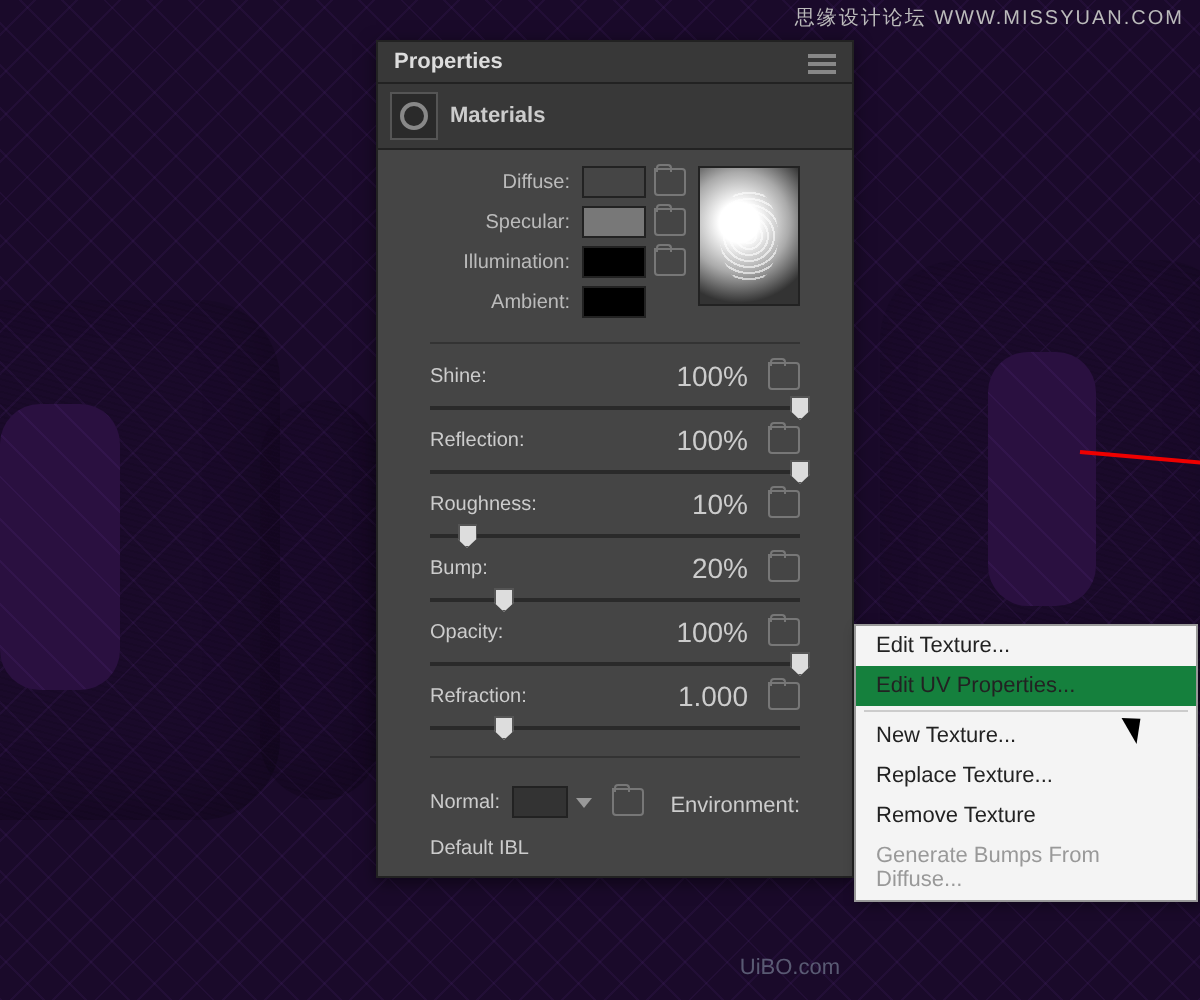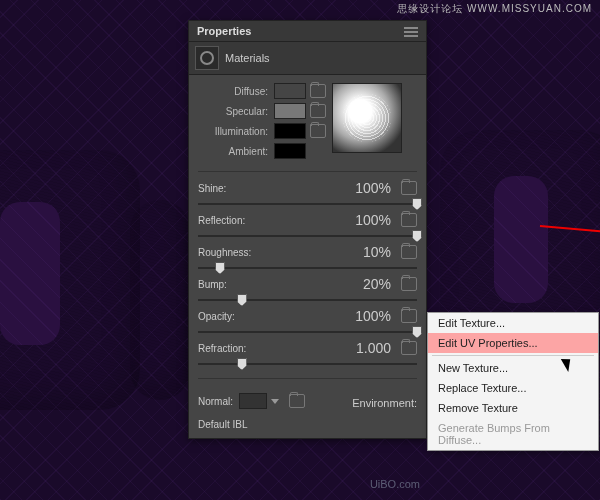--- a/index.html
+++ b/index.html
@@ -12,21 +12,21 @@
 .redline{position:absolute;top:225px;left:540px;width:200px;height:2px;background:#e00;transform-origin:left;transform:rotate(5deg)}
 .wm-top{position:absolute;top:2px;right:8px;font-size:10px;color:#bbb;letter-spacing:1px}
 .wm-bot{position:absolute;bottom:10px;right:180px;font-size:11px;color:#9ab;opacity:.5}
 .panel{position:absolute;top:20px;left:188px;width:237px;background:#454545;border:1px solid #222;box-shadow:0 2px 8px rgba(0,0,0,.5)}
 .p-head{background:#383838;padding:4px 8px;display:flex;align-items:flex-end;justify-content:space-between;border-bottom:1px solid #222}
 .p-head span{font-weight:bold;color:#ddd}
 .p-menu{width:14px;height:10px;background:repeating-linear-gradient(#888 0 2px,transparent 2px 4px)}
 .p-tabs{background:#383838;padding:4px 6px;display:flex;align-items:center;gap:6px;border-bottom:1px solid #222}
 .tab-icon{width:22px;height:22px;background:#2a2a2a;border:1px solid #555;display:flex;align-items:center;justify-content:center}
 .tab-icon:before{content:"";width:10px;height:10px;border-radius:50%;border:2px solid #888}
-.p-body{padding:8px 9px}
+.p-body{padding:8px 26px}
 .colorrow{display:flex;align-items:center;margin-bottom:4px}
 .colorrow label{width:70px;text-align:right;font-size:10px;color:#bbb;margin-right:6px}
 .swatch{width:30px;height:14px;border:1px solid #222}
 .folder{width:14px;height:12px;border:1px solid #777;border-radius:0 2px 2px 2px;margin-left:4px;flex-shrink:0;position:relative}
 .folder:before{content:"";position:absolute;top:-3px;left:0;width:6px;height:3px;border:1px solid #777;border-bottom:0;border-radius:2px 2px 0 0}
 .color-area{display:flex;gap:6px}
 .color-left{flex:0 0 auto}
 .preview{width:68px;height:68px;background:radial-gradient(circle at 40% 40%,#fff 20%,#aaa 50%,#333 80%);border:1px solid #222;position:relative}
 .preview-dots{position:absolute;inset:10px;background:repeating-radial-gradient(circle,#fff 0 1px,transparent 1px 3px);border-radius:50%;opacity:.6}
 .divider{border-top:1px solid #333;margin:8px 0}
@@ -36,21 +36,21 @@
 .slider-top .val{font-size:14px;color:#ccc;margin-left:auto;margin-right:6px}
 .track{height:12px;position:relative;margin-top:2px}
 .track:before{content:"";position:absolute;top:5px;left:0;right:0;height:2px;background:#2a2a2a}
 .thumb{position:absolute;top:0;width:8px;height:10px;background:#ddd;border:1px solid #555;transform:translateX(-50%);clip-path:polygon(0 0,100% 0,100% 60%,50% 100%,0 60%)}
 .sel-row{display:flex;align-items:center;gap:6px;margin-top:6px}
 .sel-row label{font-size:10px;color:#ccc}
 .sel-sw{width:26px;height:14px;background:#333;border:1px solid #222}
 .sel-drop{width:0;height:0;border-left:4px solid transparent;border-right:4px solid transparent;border-top:5px solid #999;margin-left:-2px}
 .ctx{position:absolute;top:312px;left:427px;width:170px;background:#f4f4f4;border:1px solid #999;box-shadow:2px 2px 6px rgba(0,0,0,.4);font-size:11px;color:#222}
 .ctx-item{padding:4px 10px}
-.ctx-item.hi{background:#fca5a5}
+.ctx-item.hi{background:#15803d}
 .ctx-item.dis{color:#999}
 .ctx-div{border-top:1px solid #ccc;margin:2px 4px}
 .cursor{position:absolute;top:356px;left:564px;width:14px;height:18px}
 .cursor:before{content:"";position:absolute;width:0;height:0;border-left:8px solid #000;border-top:5px solid transparent;border-bottom:10px solid transparent;transform:rotate(-30deg)}
 .row-flex{display:flex;align-items:flex-end}
 </style>
 </head>
 <body>
 
 <div class="viewport">
@@ -62,21 +62,21 @@
 
 <div class="wm-top">思缘设计论坛  WWW.MISSYUAN.COM</div>
 
 <div class="panel">
   <div class="p-head">
     <span>Properties</span>
     <div class="p-menu"></div>
   </div>
   <div class="p-tabs">
     <div class="tab-icon"></div>
-    <span style="font-weight:normal">Materials</span>
+    <span style="font-weight:bold">Materials</span>
   </div>
   <div class="p-body">
     <div class="color-area">
       <div class="color-left">
         <div class="colorrow">
           <label>Diffuse:</label>
           <div class="swatch" style="#808080"></div>
           <div class="folder"></div>
         </div>
         <div class="colorrow">

